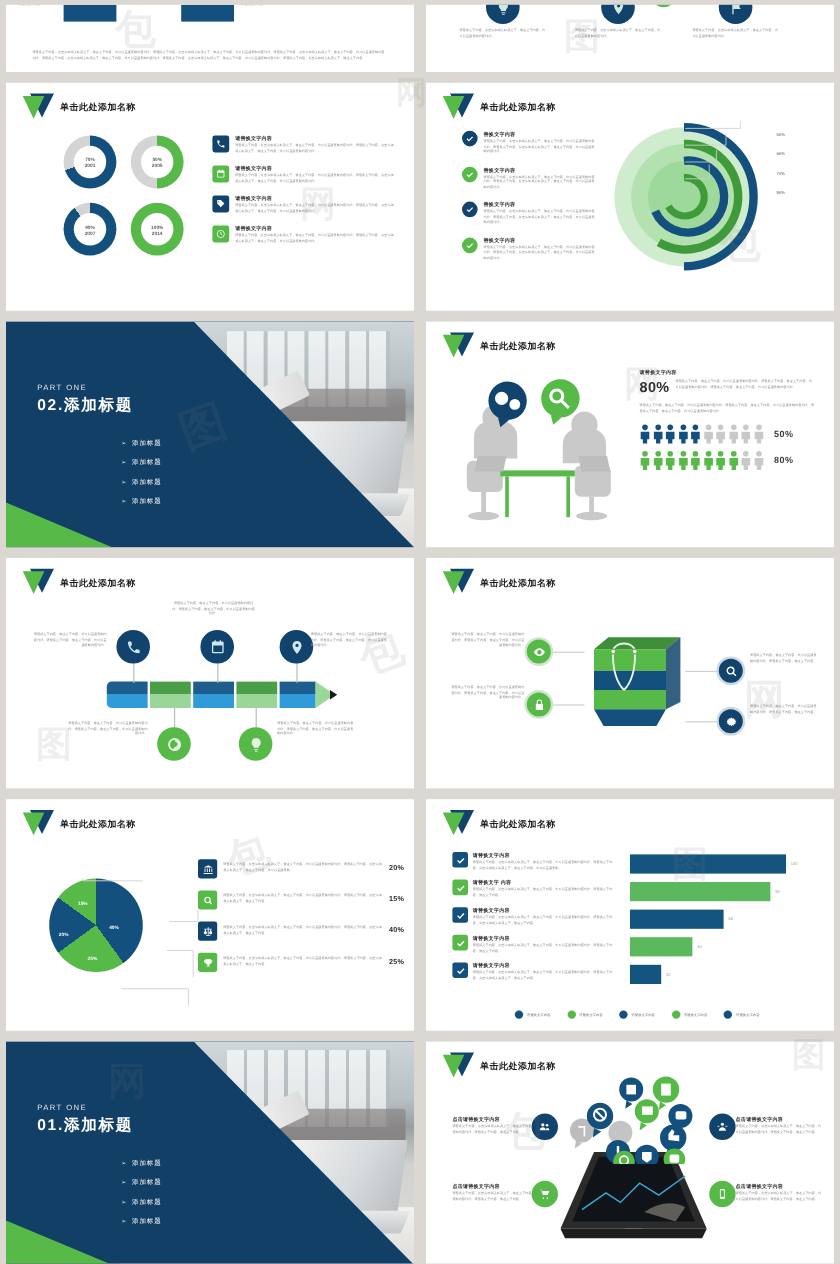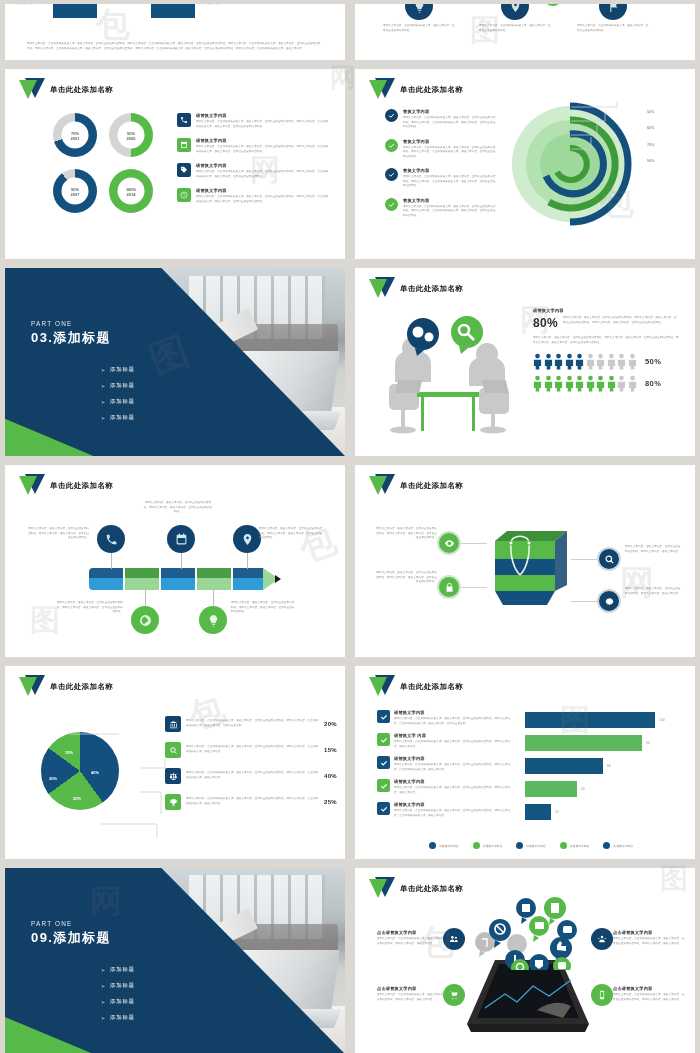--- a/index.html
+++ b/index.html
@@ -412,21 +412,21 @@
         <div class="desk"></div>
       <div class="laptop"></div>
         <div class="laptop-base"></div>
       <div class="hand"></div>
         <div class="phone"></div>
     </div>
     <div class="navy-wedge"></div>
     <div class="green-wedge"></div>
     <div class="cov-txt">
       <div class="part">PART ONE</div>
-      <div class="big">03.添加标题</div>
+      <div class="big">02.添加标题</div>
     </div>
     <div class="bullets">
       <div class="bullet">
         <span class="ar">➢</span>
         <span>添加标题</span>
       </div>
       <div class="bullet">
         <span class="ar">➢</span>
         <span>添加标题</span>
       </div>
@@ -878,21 +878,21 @@
         <div class="desk"></div>
       <div class="laptop"></div>
         <div class="laptop-base"></div>
       <div class="hand"></div>
         <div class="phone"></div>
     </div>
     <div class="navy-wedge"></div>
     <div class="green-wedge"></div>
     <div class="cov-txt">
       <div class="part">PART ONE</div>
-      <div class="big">09.添加标题</div>
+      <div class="big">01.添加标题</div>
     </div>
     <div class="bullets">
       <div class="bullet">
         <span class="ar">➢</span>
         <span>添加标题</span>
       </div>
       <div class="bullet">
         <span class="ar">➢</span>
         <span>添加标题</span>
       </div>

